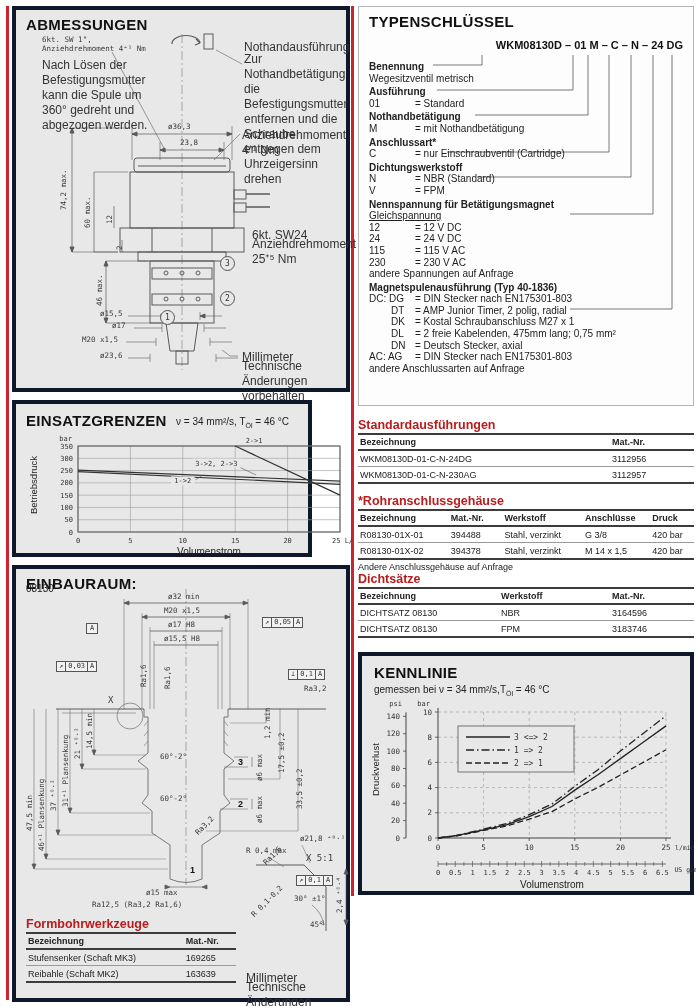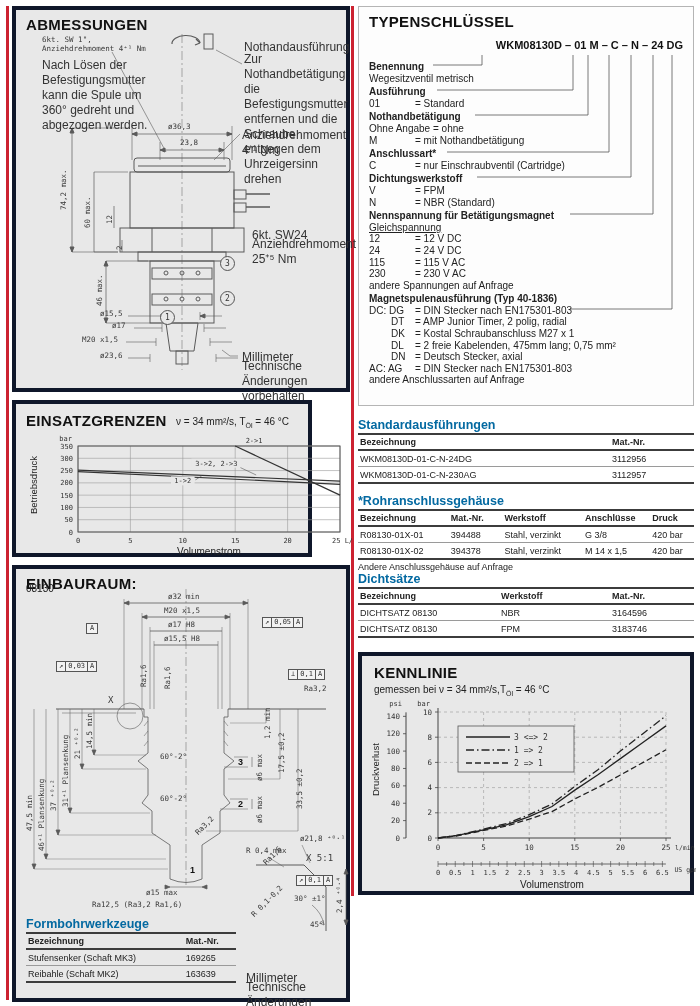--- a/index.html
+++ b/index.html
@@ -20,21 +20,21 @@
   svg.art{position:absolute;left:0;top:0}
   
   .gdt{position:absolute;display:inline-flex;border:1px solid #555;background:#f2f2f2;
     font:7px "DejaVu Sans Mono",monospace;color:#333;line-height:9px;height:9px}
   .gdt span{padding:0 2px;border-right:1px solid #555}
   .gdt span:last-child{border-right:none}
   .dbox{position:absolute;border:1px solid #555;background:#f2f2f2;font:7px "DejaVu Sans Mono",monospace;
     color:#333;line-height:9px;height:9px;padding:0 3px}
   
   .tblwrap{position:absolute}
-  .tbl-h{font-size:12.5px;font-weight:bold;margin:0 0 1px 0;color:#0369a1}
+  .tbl-h{font-size:12.5px;font-weight:bold;margin:0 0 1px 0;color:#b91c1c}
   table{width:100%;border-collapse:collapse;font-size:9px;color:#222;border-top:2px solid #3c3c3c;border-bottom:2px solid #3c3c3c}
   thead th{text-align:left;font-weight:bold;padding:2px 2px;border-bottom:2px solid #3c3c3c;font-size:9px}
   tbody td{padding:2.5px 2px;border-bottom:1px solid #9a9a9a}
   tbody tr:last-child td{border-bottom:none}
   
   #ts-code{position:absolute;right:10px;top:32px;font-weight:bold;font-size:11px;white-space:pre;color:#111}
   #ts-code .u{}
   #ts-lines{position:absolute;left:10px;top:52px;right:8px;font-size:10px;line-height:11.6px;color:#222}
   .ts-term{font-weight:bold;margin-top:2px}
   .ts-code{display:inline-block;min-width:46px}
@@ -317,27 +317,26 @@
       <path d="M211 207 H294 V48"></path>
       <path d="M211 302 H313 V48"></path>
     </g>
   </svg>
   <div id="ts-lines">
       <div class="ts-term">Benennung</div>
       <div class="ts-def">Wegesitzventil metrisch</div>
       <div class="ts-term">Ausführung</div>
       <div class="ts-def2"><span class="ts-code">01</span>= Standard</div>
       <div class="ts-term">Nothandbetätigung</div>
-      <div class="ts-def">Ohne Angabe = ohne</div>
       <div class="ts-def2"><span class="ts-code">M</span>= mit Nothandbetätigung</div>
       <div class="ts-term">Anschlussart*</div>
       <div class="ts-def2"><span class="ts-code">C</span>= nur Einschraubventil (Cartridge)</div>
       <div class="ts-term">Dichtungswerkstoff</div>
+      <div class="ts-def2"><span class="ts-code">N</span>= NBR (Standard)</div>
       <div class="ts-def2"><span class="ts-code">V</span>= FPM</div>
-      <div class="ts-def2"><span class="ts-code">N</span>= NBR (Standard)</div>
       <div class="ts-term">Nennspannung für Betätigungsmagnet</div>
       <div class="ts-sub"><span style="text-decoration: underline;">Gleichspannung</span></div>
       <div class="ts-def2"><span class="ts-code">12</span>= 12 V DC</div>
       <div class="ts-def2"><span class="ts-code">24</span>= 24 V DC</div>
       <div class="ts-def2"><span class="ts-code">115</span>= 115 V AC</div>
       <div class="ts-def2"><span class="ts-code">230</span>= 230 V AC</div>
       <div class="ts-def">andere Spannungen auf Anfrage</div>
       <div class="ts-term">Magnetspulenausführung (Typ 40-1836)</div>
       <div class="ts-def2"><span class="ts-code">DC: DG</span>= DIN Stecker nach EN175301-803</div>
       <div class="ts-def2i"><span class="ts-code">DT</span>= AMP Junior Timer, 2 polig, radial</div>

